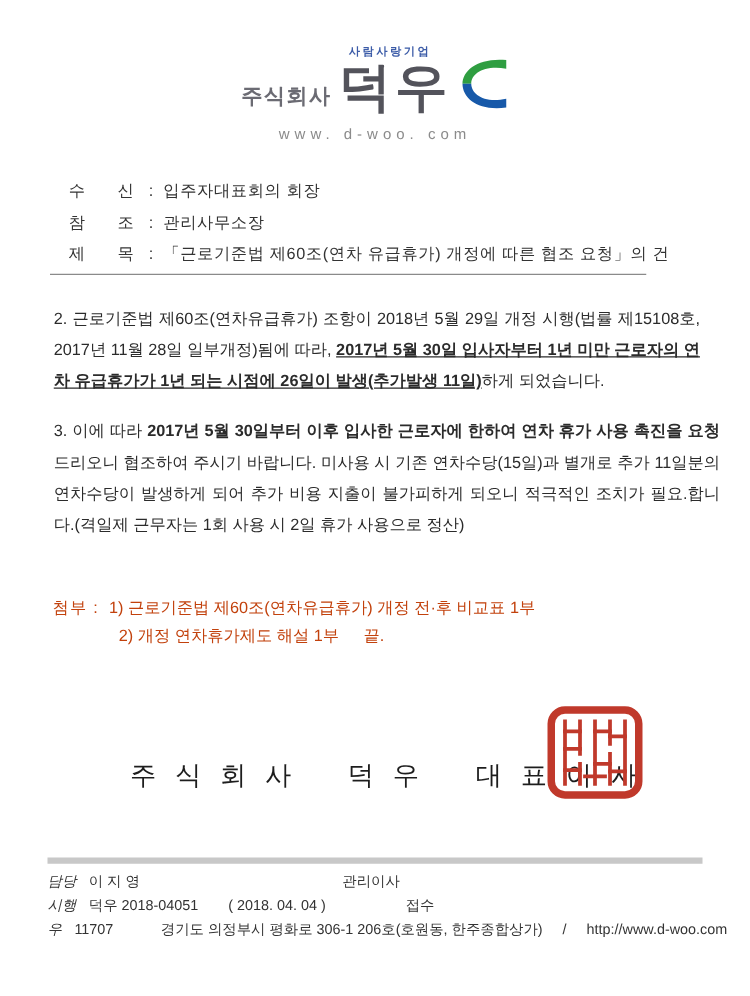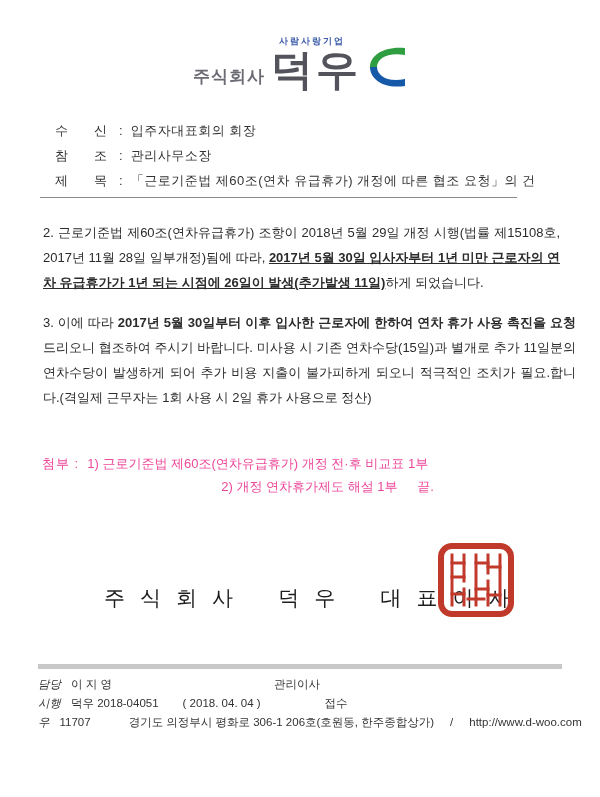--- a/index.html
+++ b/index.html
@@ -31,21 +31,21 @@
 
   
   .body-p { font-size:13px; line-height:25px; text-align:justify; word-break:break-all; color:#2b2b2b; }
   .p1 { margin:20px 38px 0 83px; }
   .p2 { margin:22px 40px 0 43px; }
   .p3 { margin:15px 24px 0 43px; }
   .seg-bold { font-weight:bold; }
   .seg-bold-underline { font-weight:bold; text-decoration:underline; }
 
   
-  .attach-block { margin:42px 40px 0 42px; font-size:13px; line-height:23px; color:#ec4899;text-align:center; }
+  .attach-block { margin:42px 40px 0 42px; font-size:13px; line-height:23px; color:#c2410c; }
   .attach-line1 { display:flex; }
   .attach-label { margin-right:8px; letter-spacing:1px; }
   .attach-line2 { padding-left:53px; }
   .end-mark { margin-left:16px; }
 
   
   .sig-block { position:relative; margin-top:44px; height:88px; }
   .sig-company { position:absolute; left:104px; top:42px;
     font-family:"Liberation Serif","DejaVu Serif",serif;
     font-size:21px; color:#1d1d1d; letter-spacing:15px; word-spacing:10px; white-space:nowrap; }
@@ -70,20 +70,21 @@
       <span class="logo-prefix">주식회사</span>
       <div class="logo-center">
         <div class="logo-slogan">사람사랑기업</div>
         <div class="logo-name">덕우</div>
       </div>
       <svg class="logo-swoosh" viewBox="0 0 40 46">
         <path d="M38,4 C16,2 3,12 3,23 L10,23 C10,15 20,8 38,11 Z" fill="#2f9e41"></path>
         <path d="M3,23 C3,35 16,45 38,42 L38,35 C20,39 10,31 10,23 Z" fill="#1759a9"></path>
       </svg>
     </div>
+    <div class="logo-url">www. d-woo. com</div>
   </div>
 
   <div class="recipient-block">
     <div class="hdr-row">
       <span class="hdr-label">수 신</span>
       <span class="hdr-colon">:</span>
       <span class="hdr-value">입주자대표회의 회장</span>
     </div>
     <div class="hdr-row">
       <span class="hdr-label">참 조</span>

